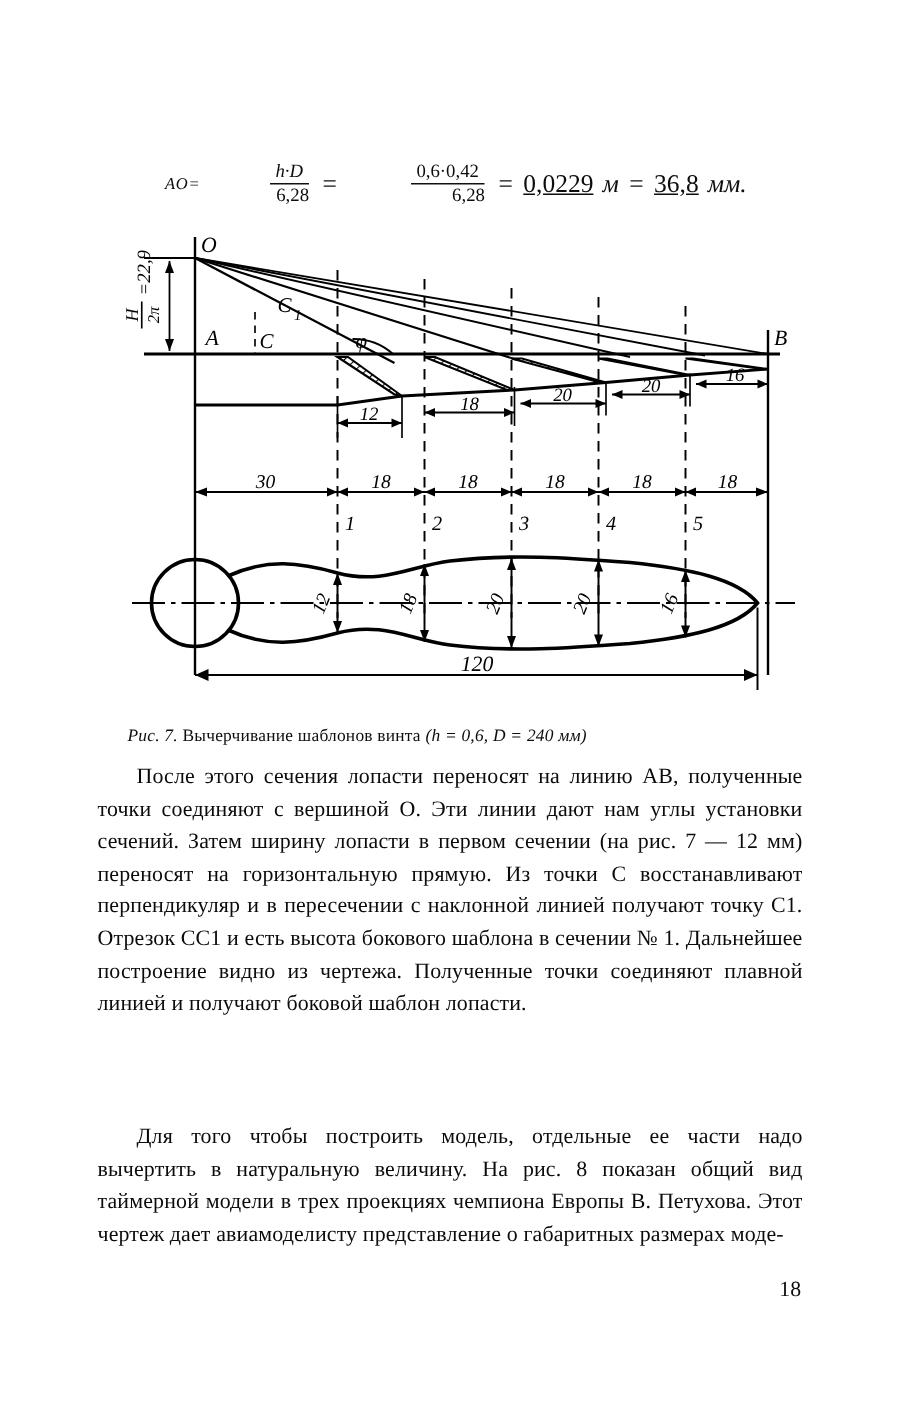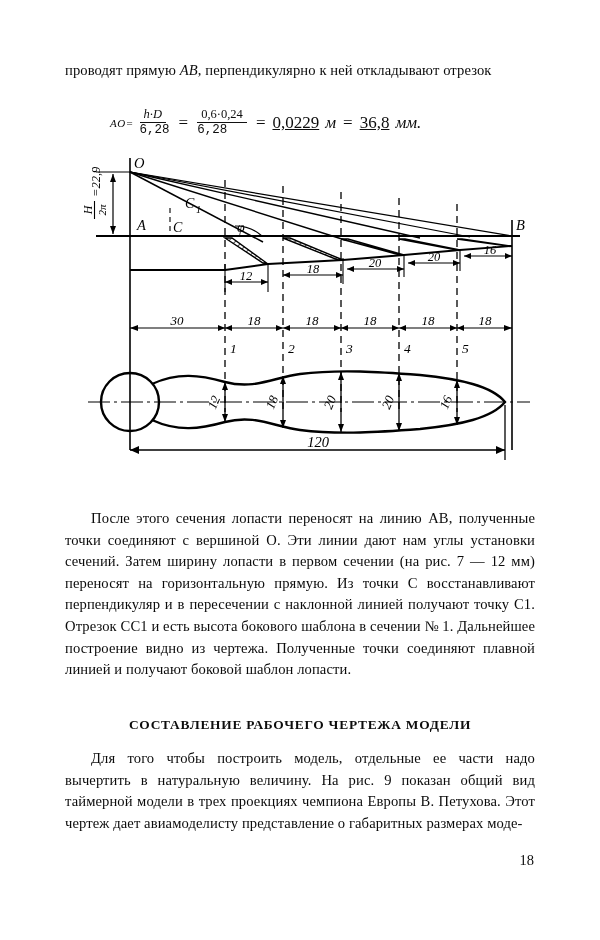--- a/index.html
+++ b/index.html
@@ -61,36 +61,36 @@
     display: flex;
     align-items: center;
     gap: 4px;
     font-style: italic;
   }
   #formula .lab { font-style: italic; font-size: 11px; letter-spacing: 0.5px;}
   #formula .eq  { font-style: normal; padding: 0 3px; }
   .frac {
     display: inline-flex;
     flex-direction: column;
-    align-items: flex-start;
+    align-items: flex-end;
     vertical-align: middle;
     line-height: 1.06;
     padding: 0 2px;
+    margin-left: 40px;
   }
   .frac .num {
     font-size: 12.5px;
     padding: 0 4px 1px 4px;
     border-bottom: 1.2px solid #111;
     font-style: italic;
   }
   .frac .den {
     font-size: 12.5px;
     padding-top: 1px;
     font-style: normal;
-    font-family: Liberation Mono, monospace;
   }
   .frac.plain .num { font-style: normal; }
   #formula .res { font-style: normal; text-decoration: underline; }
   #formula .unit { font-style: italic; padding-left: 2px; }
 
   
   #figure-caption {
     position: absolute;
     left: 85px; top: 484px;
     width: 440px;
@@ -119,33 +119,30 @@
     font-family: "Liberation Serif", "DejaVu Serif", serif;
     font-style: italic;
     fill: #000;
   }
 </style>
 </head>
 <body>
 
 <div class="page">
 
-  <div class="para" id="intro-para">
-    <span>проводят прямую </span><span class="ital">AB</span><span>, перпендикулярно к ней откладывают отрезок</span>
-  </div>
 
   <div id="formula">
     <span class="lab">AO=</span>
     <span class="frac">
       <span class="num">h·D</span>
       <span class="den">6,28</span>
     </span>
     <span class="eq">=</span>
     <span class="frac plain">
-      <span class="num">0,6·0,24</span>
+      <span class="num">0,6·0,42</span>
       <span class="den">6,28</span>
     </span>
     <span class="eq">=</span>
     <span class="res">0,0229</span>
     <span class="unit">м</span>
     <span class="eq">=</span>
     <span class="res">36,8</span>
     <span class="unit">мм.</span>
   </div>
 
@@ -321,22 +318,26 @@
       <text class="fig-label" x="134" y="18" font-size="14.5">O</text>
       <text class="fig-label" x="137" y="80" font-size="14.5">A</text>
       <text class="fig-label" x="516" y="80" font-size="14.5">B</text>
       <text class="fig-label" x="173" y="82" font-size="14">C</text>
       <text class="fig-label" x="185" y="58" font-size="14">C</text>
       <text class="fig-label" x="196" y="63" font-size="10">1</text>
       <text class="fig-label" x="237" y="82" font-size="14">φ</text>
     </svg>
   </div>
 
+  <div id="figure-caption">
+    <span class="ci">Рис. 7.</span>
+    <span>Вычерчивание шаблонов винта</span>
+    <span class="ci">(h = 0,6,  D = 240  мм)</span>
+  </div>
 
   <div class="para" id="body-para-1" style="text-indent:26px;">После этого сечения лопасти переносят на линию AB, полученные точки соединяют с вершиной O. Эти линии дают нам углы установки сечений. Затем ширину лопасти в первом сечении (на рис. 7 — 12 мм) переносят на горизонтальную прямую. Из точки C восстанавливают перпендикуляр и в пересечении с наклонной линией получают точку C1. Отрезок CC1 и есть высота бокового шаблона в сечении № 1. Дальнейшее построение видно из чертежа. Полученные точки соединяют плавной линией и получают боковой шаблон лопасти.</div>
 
-  <div class="section-heading">СОСТАВЛЕНИЕ РАБОЧЕГО ЧЕРТЕЖА МОДЕЛИ</div>
-
-  <div class="para" id="body-para-2" style="text-indent:26px;">Для того чтобы построить модель, отдельные ее части надо вычертить в натуральную величину. На рис. 9 показан общий вид таймерной модели в трех проекциях чемпиона Европы В. Петухова. Этот чертеж дает авиамоделисту представление о габаритных размерах моде-</div>
+
+  <div class="para" id="body-para-2" style="text-indent:26px;">Для того чтобы построить модель, отдельные ее части надо вычертить в натуральную величину. На рис. 8 показан общий вид таймерной модели в трех проекциях чемпиона Европы В. Петухова. Этот чертеж дает авиамоделисту представление о габаритных размерах моде-</div>
 
   <div id="page-number">18</div>
 
 </div>
 
 </body></html>

